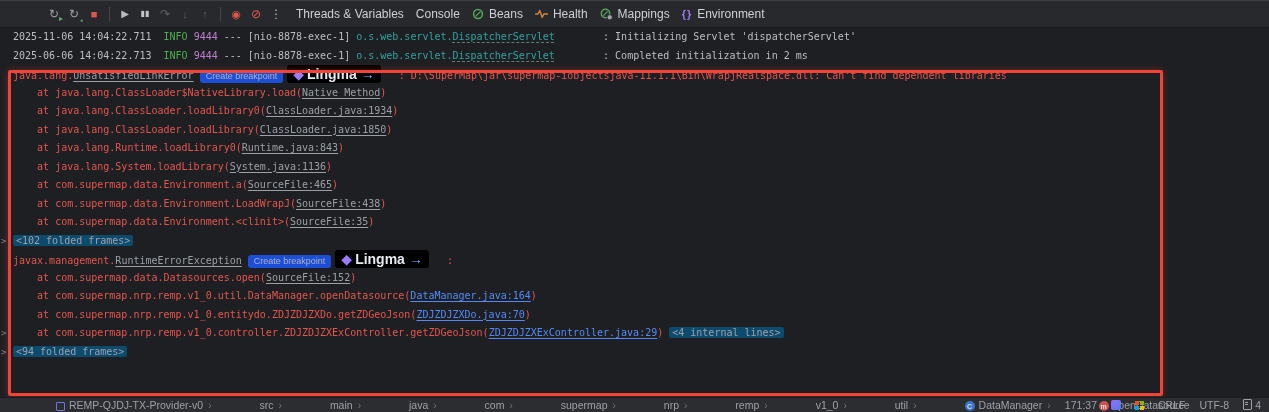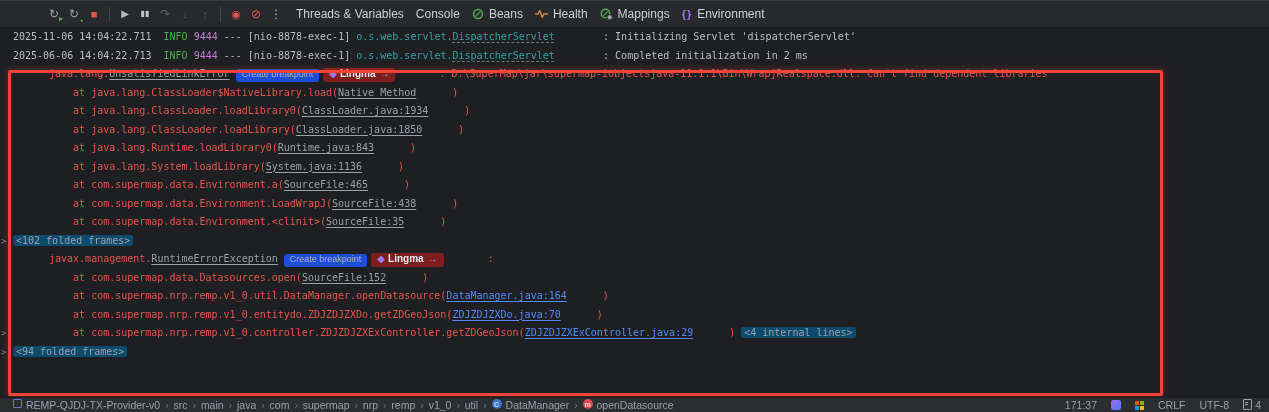--- a/index.html
+++ b/index.html
@@ -27,48 +27,48 @@
   
   .console{position:absolute;top:28px;left:0;right:0;bottom:15px;background:#1e1f22;overflow:hidden;}
   .lines{position:absolute;top:0;left:13px;right:0;font-family:"DejaVu Sans Mono","Liberation Mono",monospace;font-size:10px;}
   .console-line{height:18.5px;line-height:18.5px;white-space:pre;position:relative;}
   .fold-arrow{position:absolute;left:-12px;top:0;color:#80848b;font-size:9px;font-family:"DejaVu Sans Mono",monospace;}
   .seg-plain{color:#bcbec4;}
   .seg-green{color:#4daf4f;}
   .seg-magenta{color:#c07ed2;}
   .seg-cyan{color:#35a0a0;}
   .seg-cyan-link{color:#35a0a0;text-decoration:underline dashed;text-decoration-color:#5f7d7d;text-underline-offset:2px;}
-  .seg-error{color:#e3564e;margin-left:36px;}
+  .seg-error{color:#e3564e;}
   .seg-link{color:#9ba0a6;text-decoration:underline;text-underline-offset:2px;}
   .seg-blue-link{color:#548af7;text-decoration:underline;text-underline-offset:2px;}
   .chip-fold{background:#0c4a6e;color:#9da1a8;padding:0 3px;border-radius:2px;}
   .chip-bp{
     background:#1d4ed8;color:#aeb2b9;font-family:"Liberation Sans",sans-serif;font-size:9px;
     padding:1.5px 6px 2.5px;border-radius:3px;margin:0 4px 0 6px;display:inline-block;line-height:1;
   }
   .chip-lingma{
-    background:#7f1d1d;color:#e6e9f0;font-family:"Liberation Sans",sans-serif;font-size:10px;font-weight:700;
-    padding:1.5px 6px 2.5px;border-radius:3px;margin-right:2px;display:inline-block;line-height:1;
+    background:#000000;color:#e6e9f0;font-family:"Liberation Sans",sans-serif;font-size:14px;font-weight:700;
+    padding:1.5px 6px 2.5px;border-radius:3px;margin-right:12px;display:inline-block;line-height:1;
   }
   .lingma-star{color:#9d7bfa;margin-right:3px;font-weight:400;}
   .lingma-arrow{color:#85a9ff;margin-left:4px;font-weight:400;}
   
   .highlight-box{
     position:absolute;left:8px;top:70px;width:1155px;height:326px;box-sizing:border-box;
     border:3px solid #f04438;border-radius:2px;pointer-events:none;z-index:6;
     box-shadow:0 0 7px rgba(240,68,56,.35);
   }
   
   .statusbar{
     position:absolute;left:0;right:0;bottom:0;height:15px;background:#2b2d30;
     border-top:1px solid #1a1b1e;display:flex;align-items:center;
     font-size:10.5px;color:#9da0a8;padding:0 8px 0 13px;box-sizing:border-box;z-index:7;
   }
   .crumbs{display:flex;align-items:center;min-width:0;white-space:nowrap;}
-  .crumb{display:flex;align-items:flex-start;gap:4px;cursor:default;}
+  .crumb{display:flex;align-items:flex-end;gap:4px;cursor:default;margin-left:43px;}
   .crumb-sep{color:#6f737a;margin:0 5px;font-size:10px;}
   .sb-right{margin-left:auto;display:flex;align-items:center;gap:14px;white-space:nowrap;}
   .sb-item{display:flex;align-items:center;gap:3px;cursor:default;}
 </style>
 </head>
 <body>
 
 <div class="toolbar">
   <div class="tb-icons">
       <div class="tb-icon">

